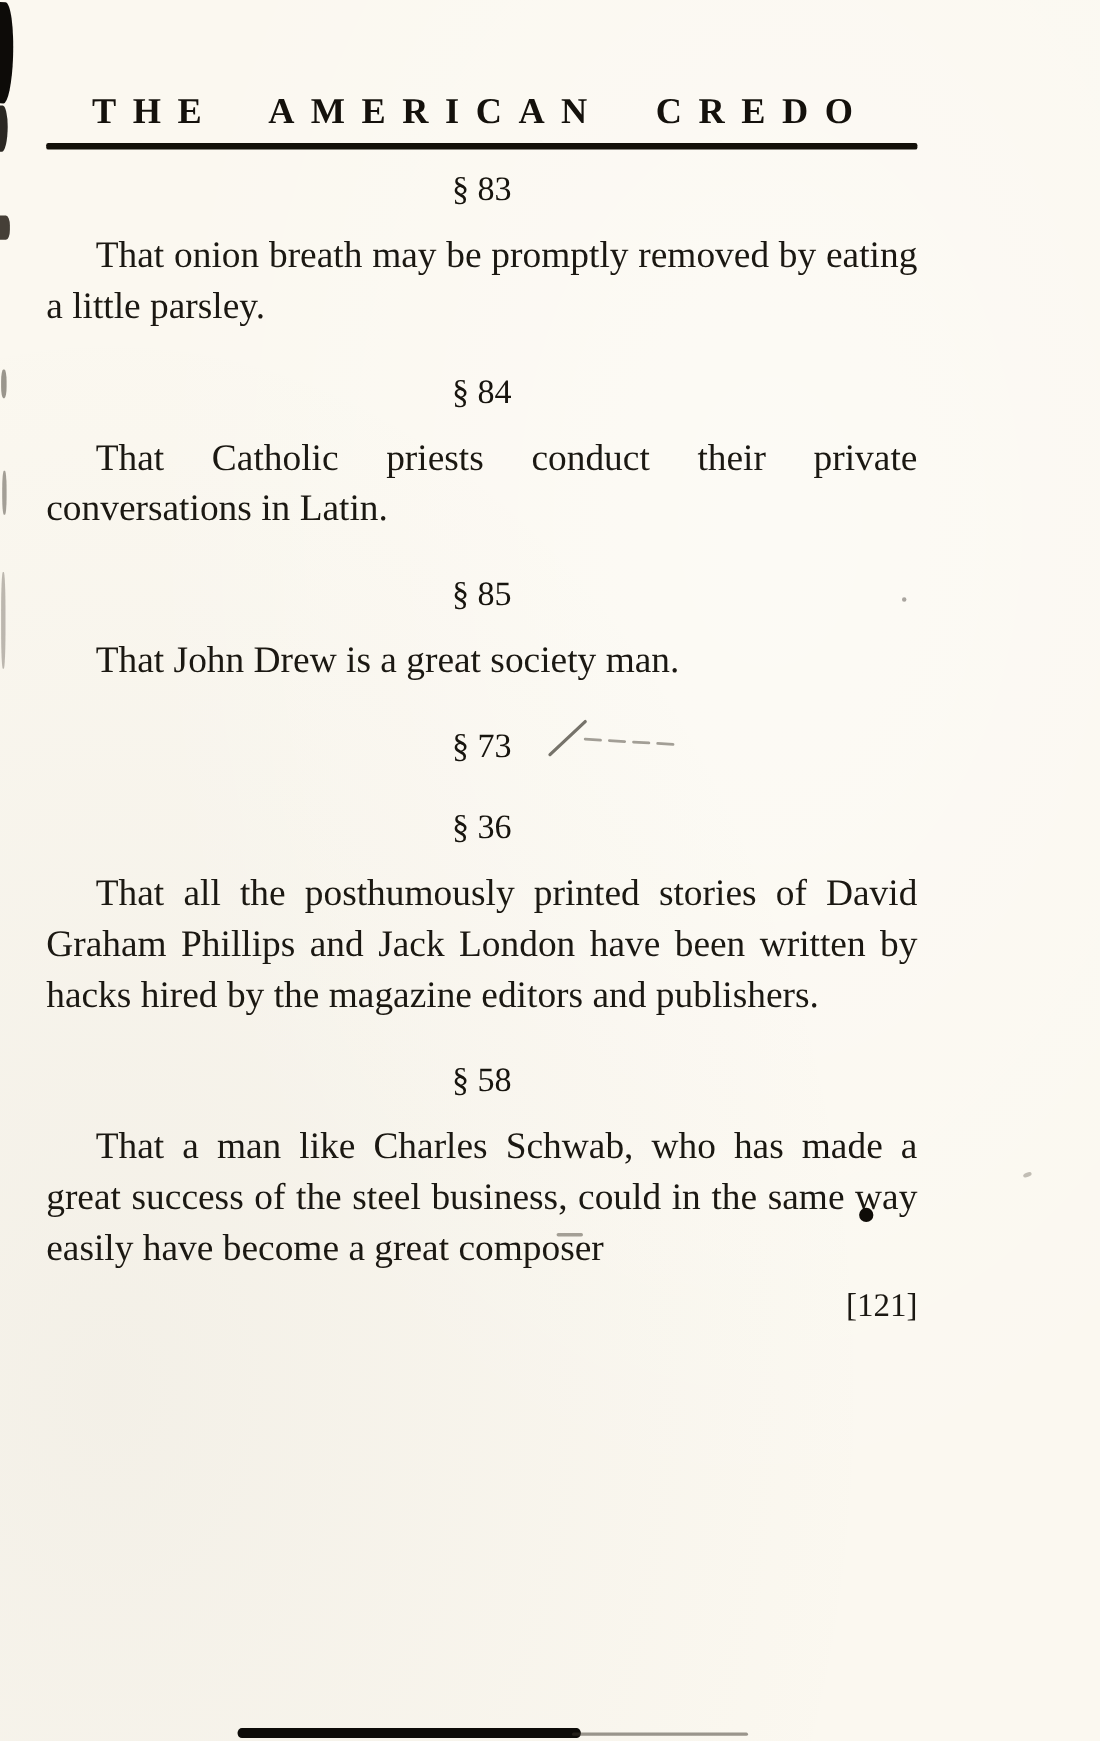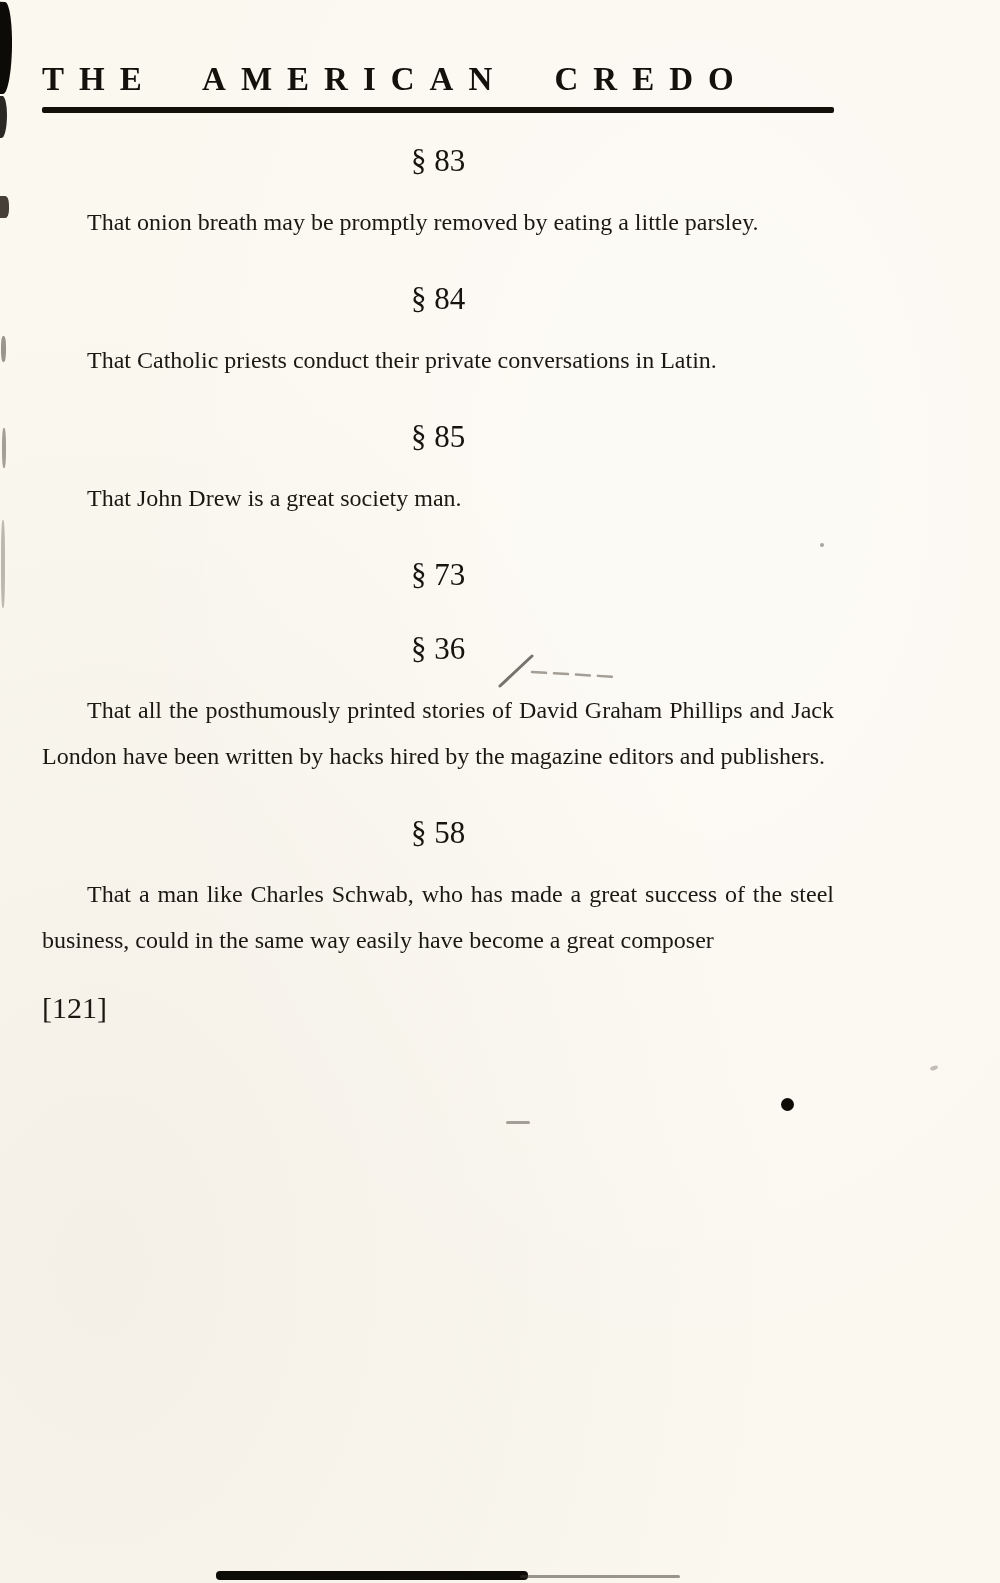--- a/index.html
+++ b/index.html
@@ -9,21 +9,21 @@
     height: 1583px;
     margin: 0 auto;
     background: #fbf8f0;
     background-image:
       radial-gradient(ellipse at 70% 30%, rgba(255,255,255,0.35), rgba(0,0,0,0) 60%),
       radial-gradient(ellipse at 10% 80%, rgba(120,110,90,0.06), rgba(0,0,0,0) 55%);
     overflow: hidden;
     color: #1b1812;
     font-family: "Liberation Serif", "DejaVu Serif", serif;
   }
-  .header { margin: 61px 0 0 42px; width: 790px; text-align: left; }
+  .header { margin: 84px 0 0 42px; width: 790px; text-align: center; }
   .header h1 {
     margin: 0;
     font-size: 33px;
     font-weight: bold;
     letter-spacing: 15px;
     word-spacing: 24px;
     color: #14110c;
   }
   .rule {
     width: 792px;
@@ -34,32 +34,32 @@
   }
   .content { width: 792px; margin-left: 42px; }
   .sec-num {
     margin: 34px 0 18px 0;
     font-size: 31px;
     font-weight: normal;
     text-align: center;
     color: #17140e;
     line-height: 40px;
   }
-  .credo:first-child .sec-num { margin-top: 28px; }
+  .credo:first-child .sec-num { margin-top: 16px; }
   .sec-text {
     margin: 0;
-    font-size: 24px;
+    font-size: 34px;
     line-height: 46px;
     text-align: justify;
     text-indent: 45px;
     color: #1b1812;
   }
   .page-number {
-    margin-top: 28px;
-    text-align: left;
+    margin-top: 12px;
+    text-align: right;
     font-size: 30px;
     color: #1b1812;
   }
   
   .artifact { position: absolute; pointer-events: none; }
   .blot-a { left: -4px; top: 2px; width: 16px; height: 92px; background: #0d0b08; border-radius: 0 60% 50% 0; transform: rotate(2deg); }
   .blot-b { left: -3px; top: 96px; width: 10px; height: 42px; background: #14110c; border-radius: 0 50% 60% 0; opacity: .9; }
   .blot-c { left: 0px; top: 196px; width: 9px; height: 22px; background: #241f16; border-radius: 0 40% 40% 0; opacity: .85; }
   .blot-d { left: 1px; top: 336px; width: 5px; height: 26px; background: #3a332a; border-radius: 40%; opacity: .5; }
   .blot-e { left: 2px; top: 428px; width: 4px; height: 40px; background: #3a332a; border-radius: 40%; opacity: .45; }

